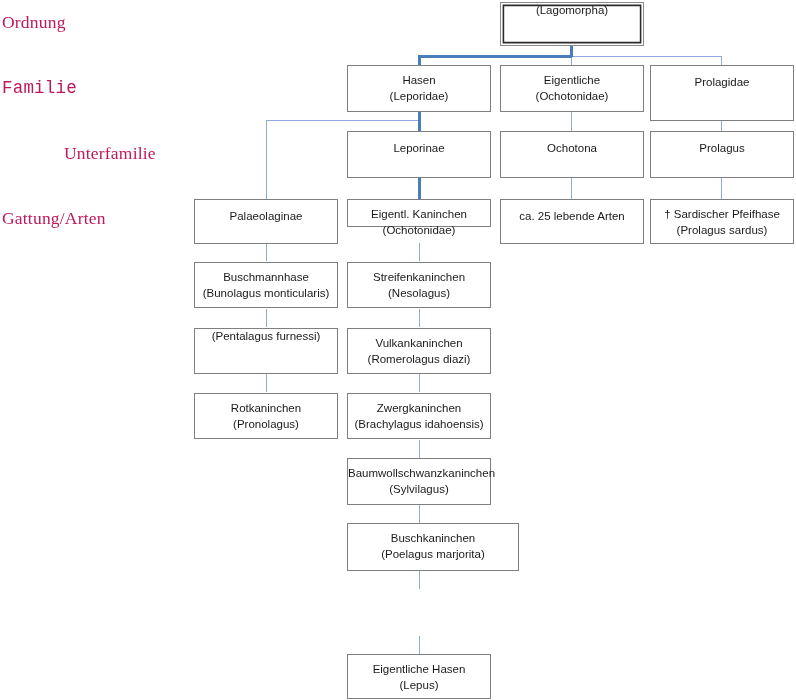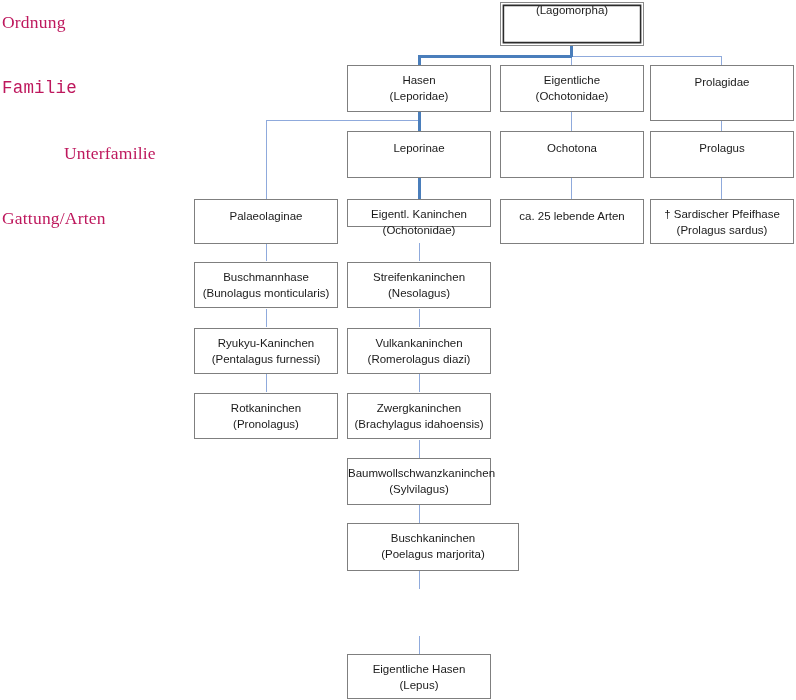--- a/index.html
+++ b/index.html
@@ -141,21 +141,20 @@
   <div class="node two" style="left:650px; top:199px; width:144px; height:45px;">
     <span class="txt">† Sardischer Pfeifhase</span>
     <span class="txt" style="padding-top:0">(Prolagus sardus)</span>
   </div>
 
   <div class="node two" style="left:194px; top:262px; width:144px; height:46px;">
     <span class="txt">Buschmannhase</span>
     <span class="txt" style="padding-top:0">(Bunolagus monticularis)</span>
   </div>
   <div class="node two" style="left:194px; top:328px; width:144px; height:46px;">
-    <span class="txt">Ryukyu-Kaninchen</span>
     <span class="txt" style="padding-top:0">(Pentalagus furnessi)</span>
   </div>
   <div class="node two" style="left:194px; top:393px; width:144px; height:46px;">
     <span class="txt">Rotkaninchen</span>
     <span class="txt" style="padding-top:0">(Pronolagus)</span>
   </div>
 
   <div class="node two" style="left:347px; top:262px; width:144px; height:46px;">
     <span class="txt">Streifenkaninchen</span>
     <span class="txt" style="padding-top:0">(Nesolagus)</span>

